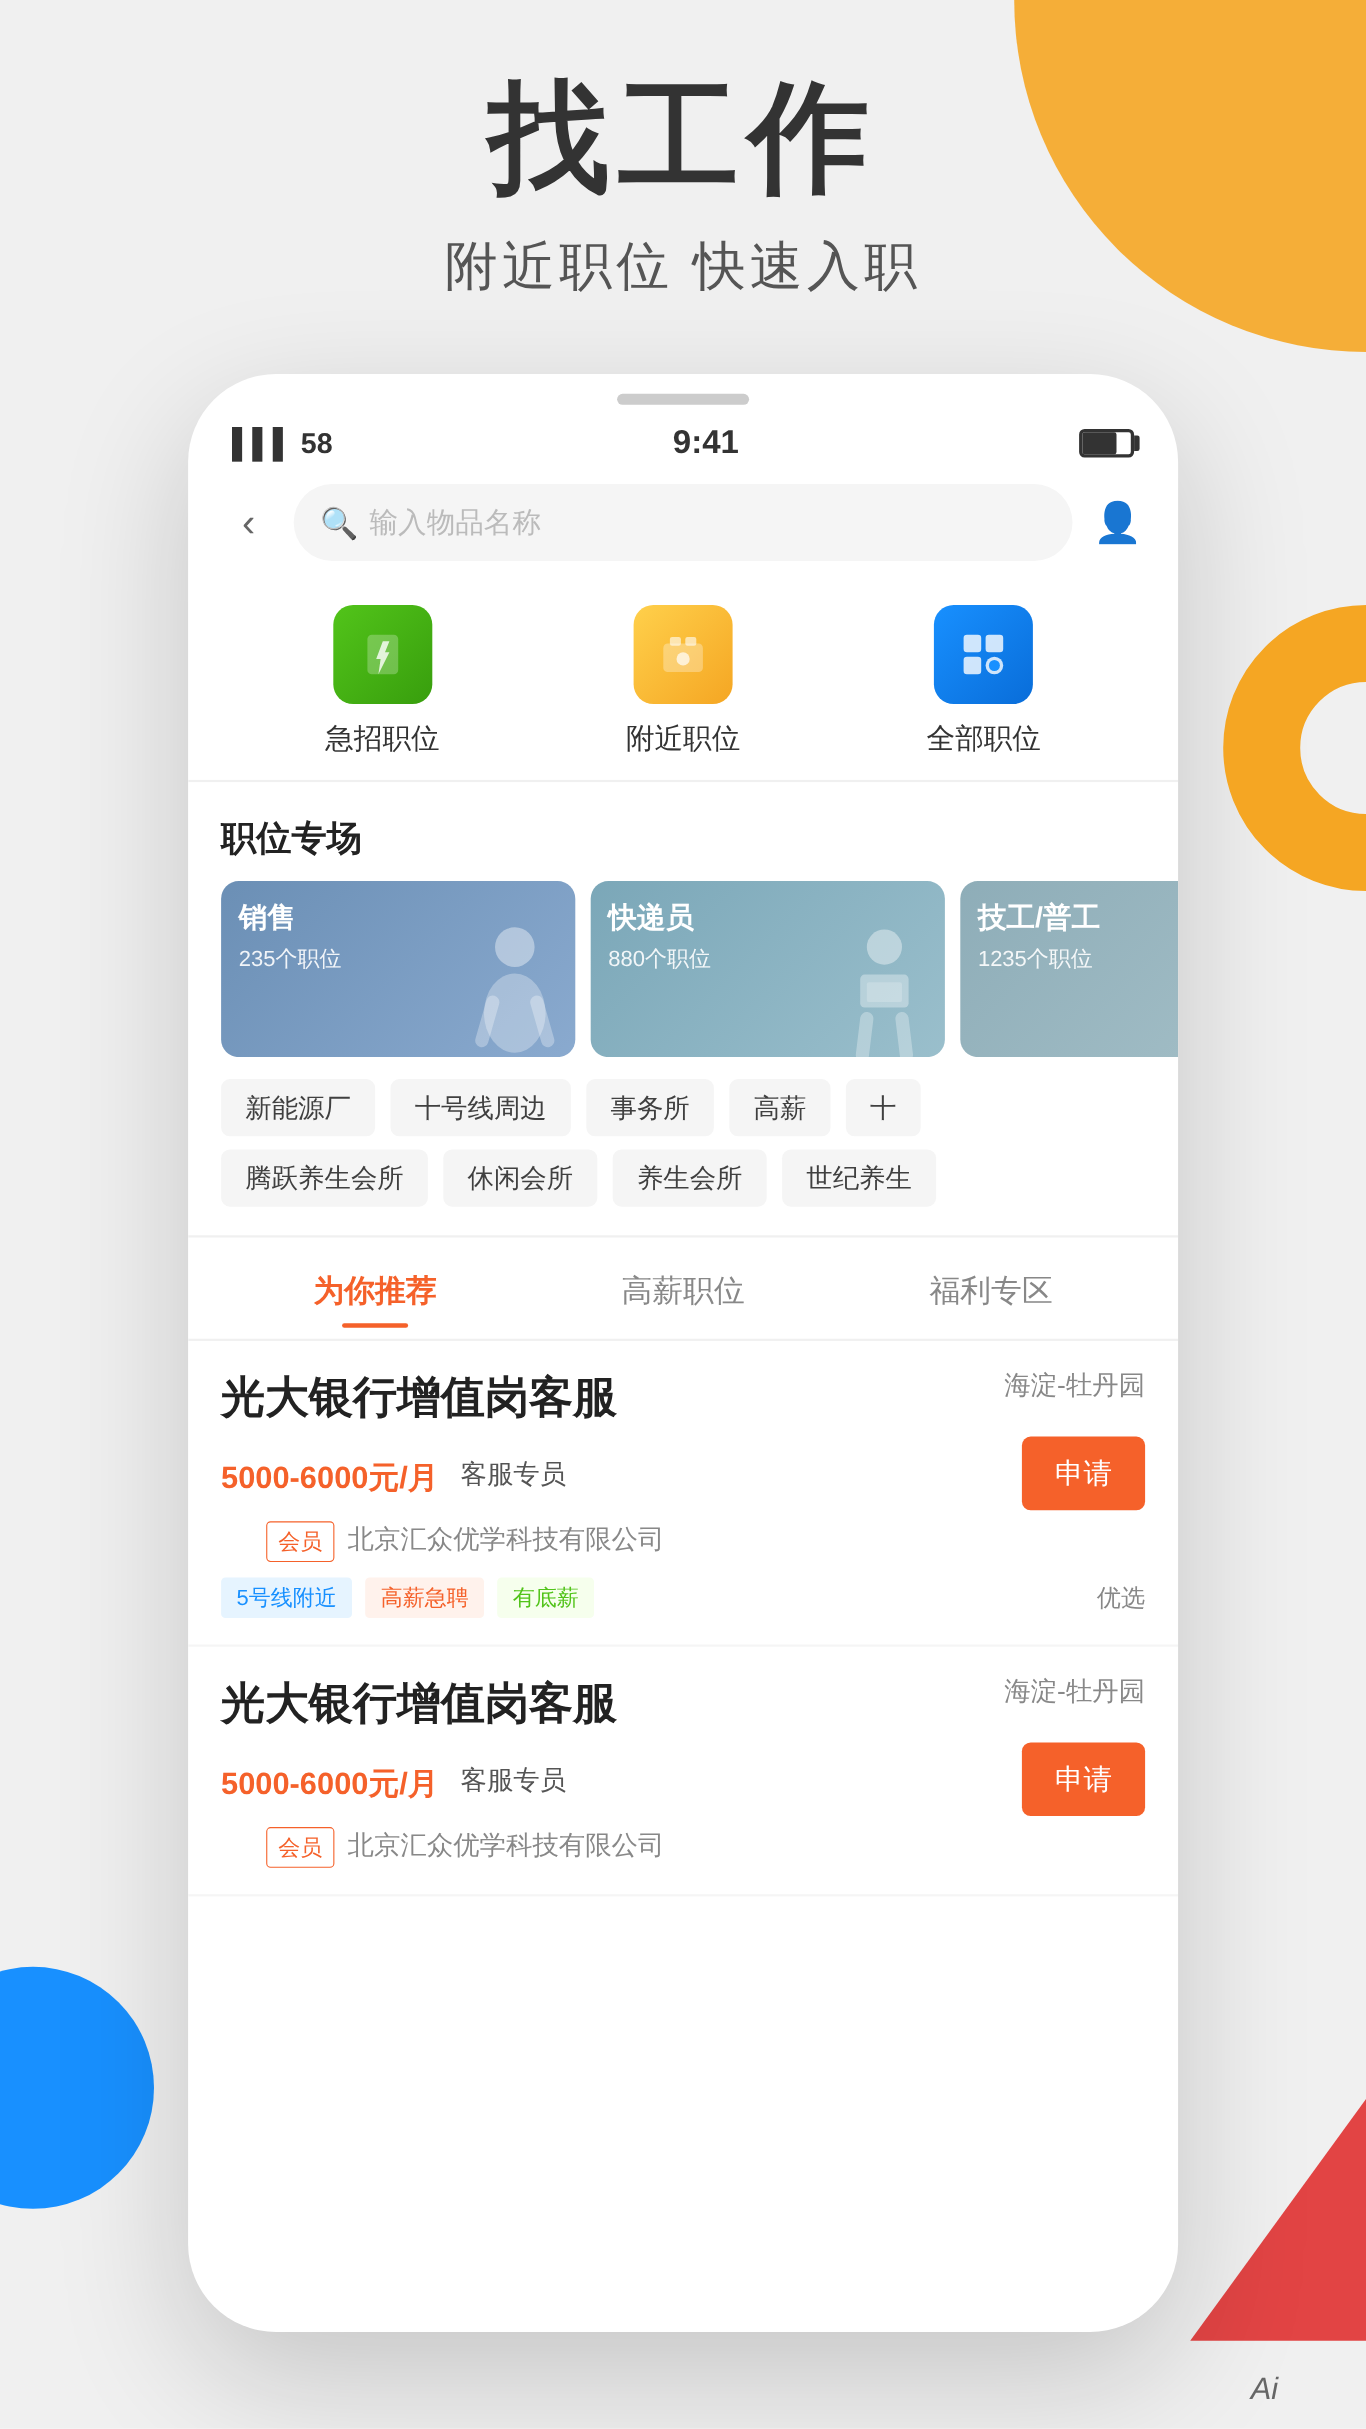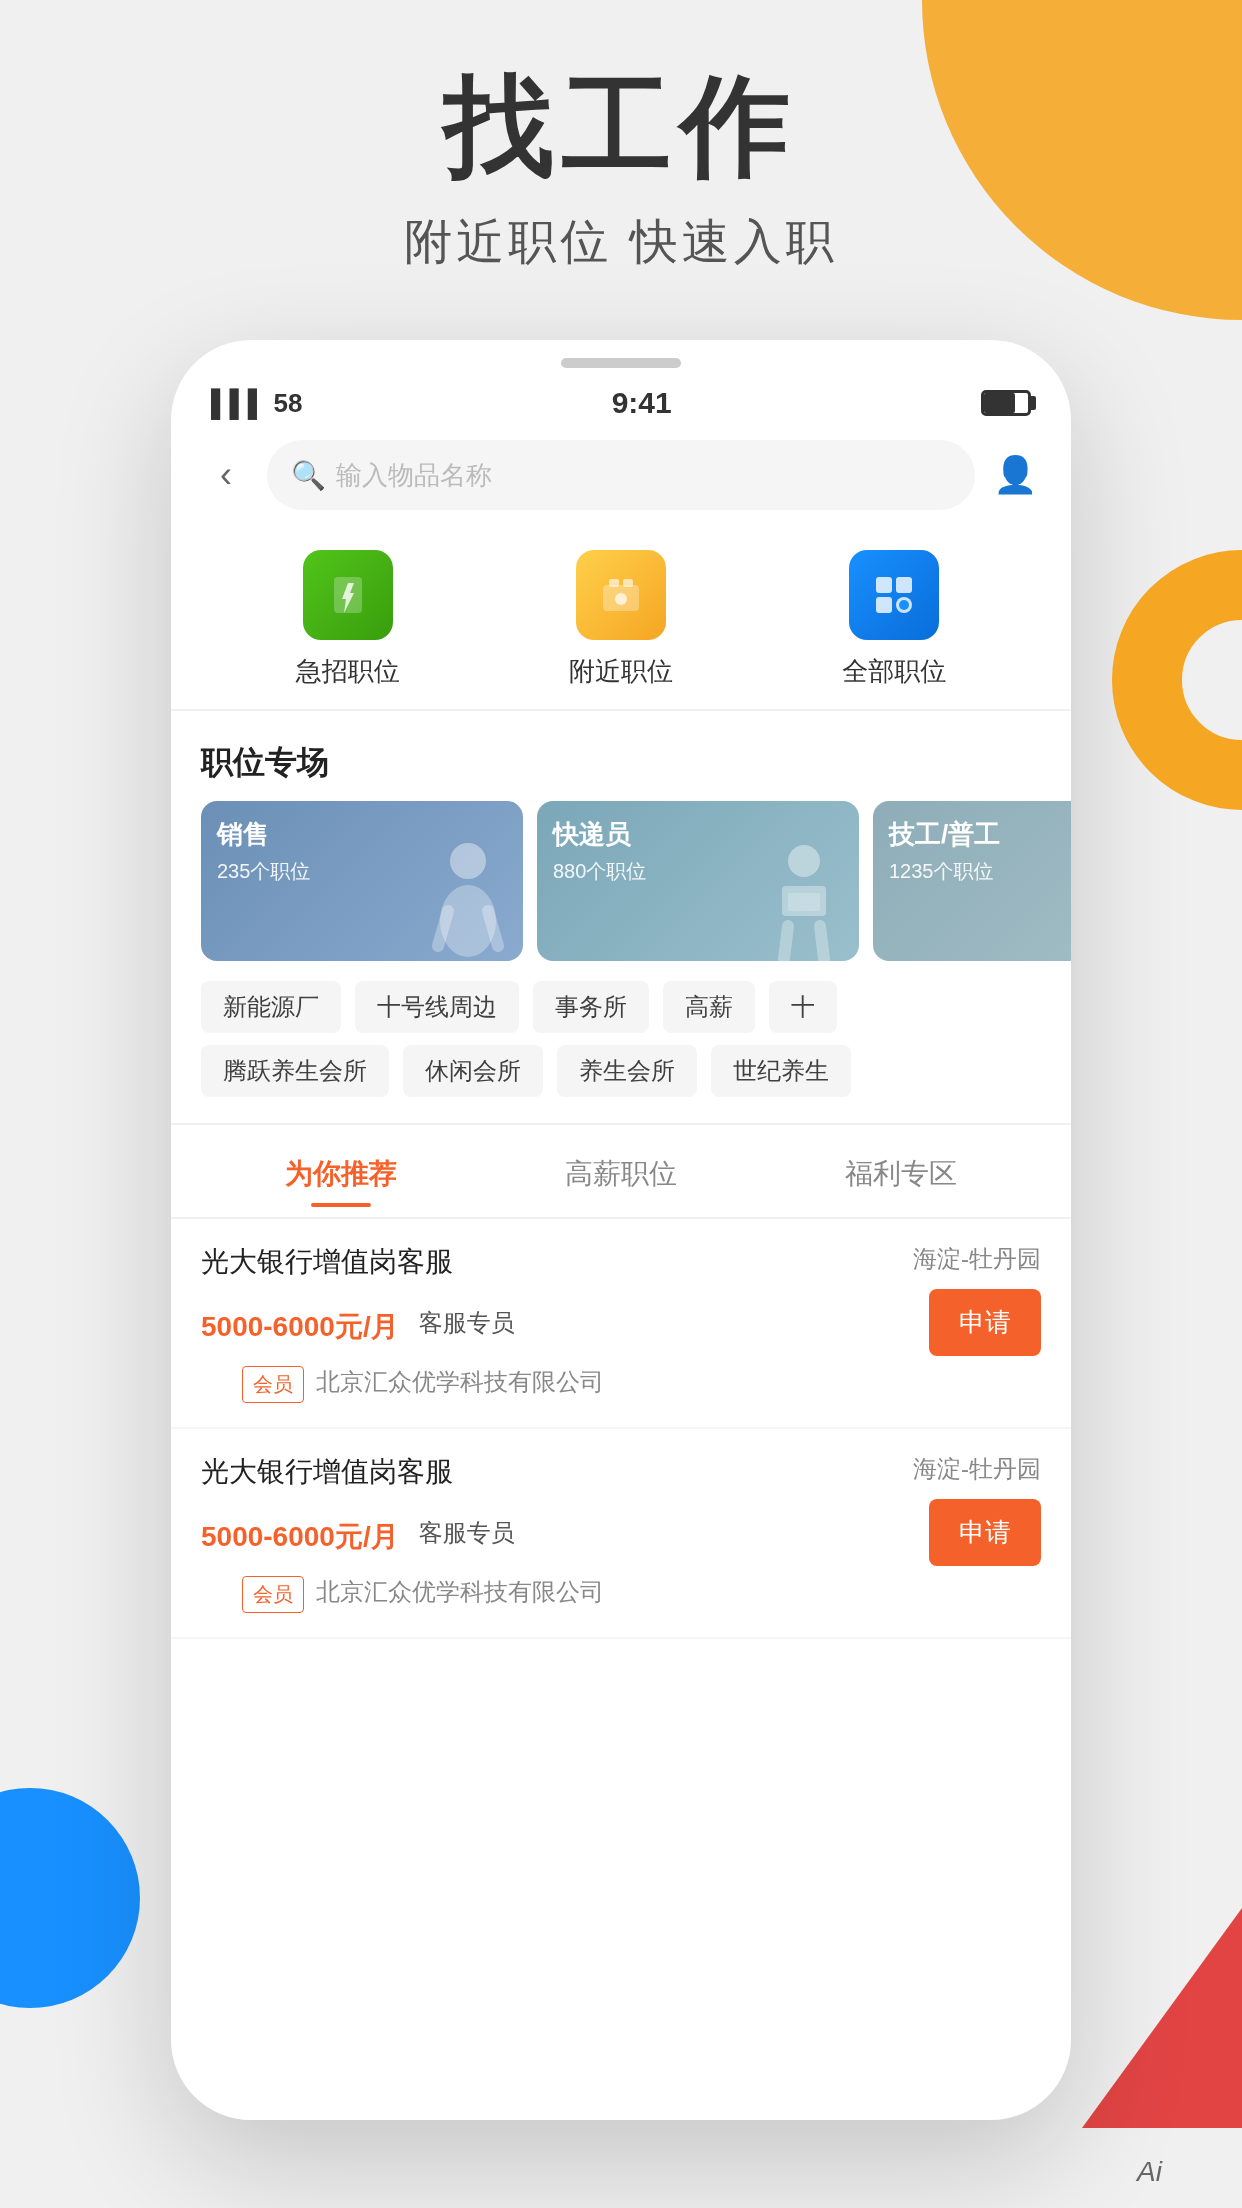--- a/index.html
+++ b/index.html
@@ -316,22 +316,22 @@
     .job-listing {
       padding: 24px 30px;
       border-bottom: 2px solid #f5f5f5;
     }
     .job-listing-header {
       display: flex;
       justify-content: space-between;
       align-items: flex-start;
     }
     .job-listing-title {
-      font-size: 28px;
-      font-weight: 400;
+      font-size: 40px;
+      font-weight: 700;
       color: #222;
     }
     .job-listing-location {
       font-size: 24px;
       color: #888;
     }
     .job-listing-salary {
       font-size: 28px;
       color: #F5612A;
       font-weight: 600;
@@ -564,20 +564,28 @@
     <div class="job-listing-salary-row">
       <span class="job-listing-salary">5000-6000元/月</span>
       <span class="job-listing-type">客服专员</span>
       <div style="flex:1"></div>
       <button class="apply-btn">申请</button>
     </div>
     <div class="company-row">
       <span class="member-badge">会员</span>
       <span class="company-name">北京汇众优学科技有限公司</span>
     </div>
+    <div class="tags-small-row">
+      <div style="display:flex;gap:12px;">
+        <span class="tag-small tag-blue">5号线附近</span>
+        <span class="tag-small tag-orange">高薪急聘</span>
+        <span class="tag-small tag-green">有底薪</span>
+      </div>
+      <span class="preferred-label">优选</span>
+    </div>
   </div>
 
   <div class="job-listing">
     <div class="job-listing-header">
       <div>
         <div class="job-listing-title">光大银行增值岗客服</div>
       </div>
       <div class="job-listing-location">海淀-牡丹园</div>
     </div>
     <div class="job-listing-salary-row">

